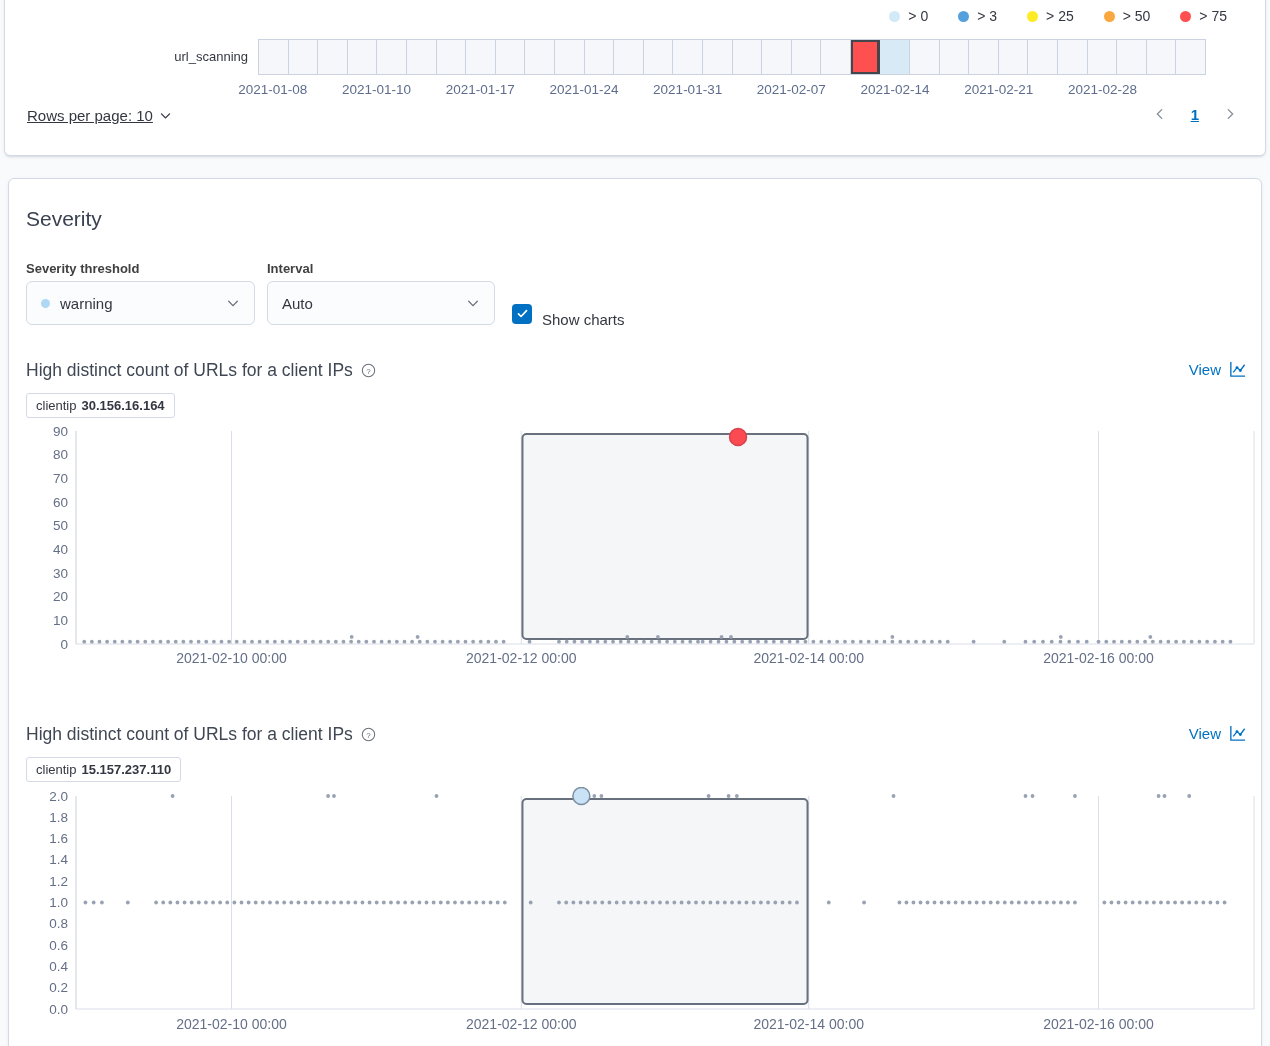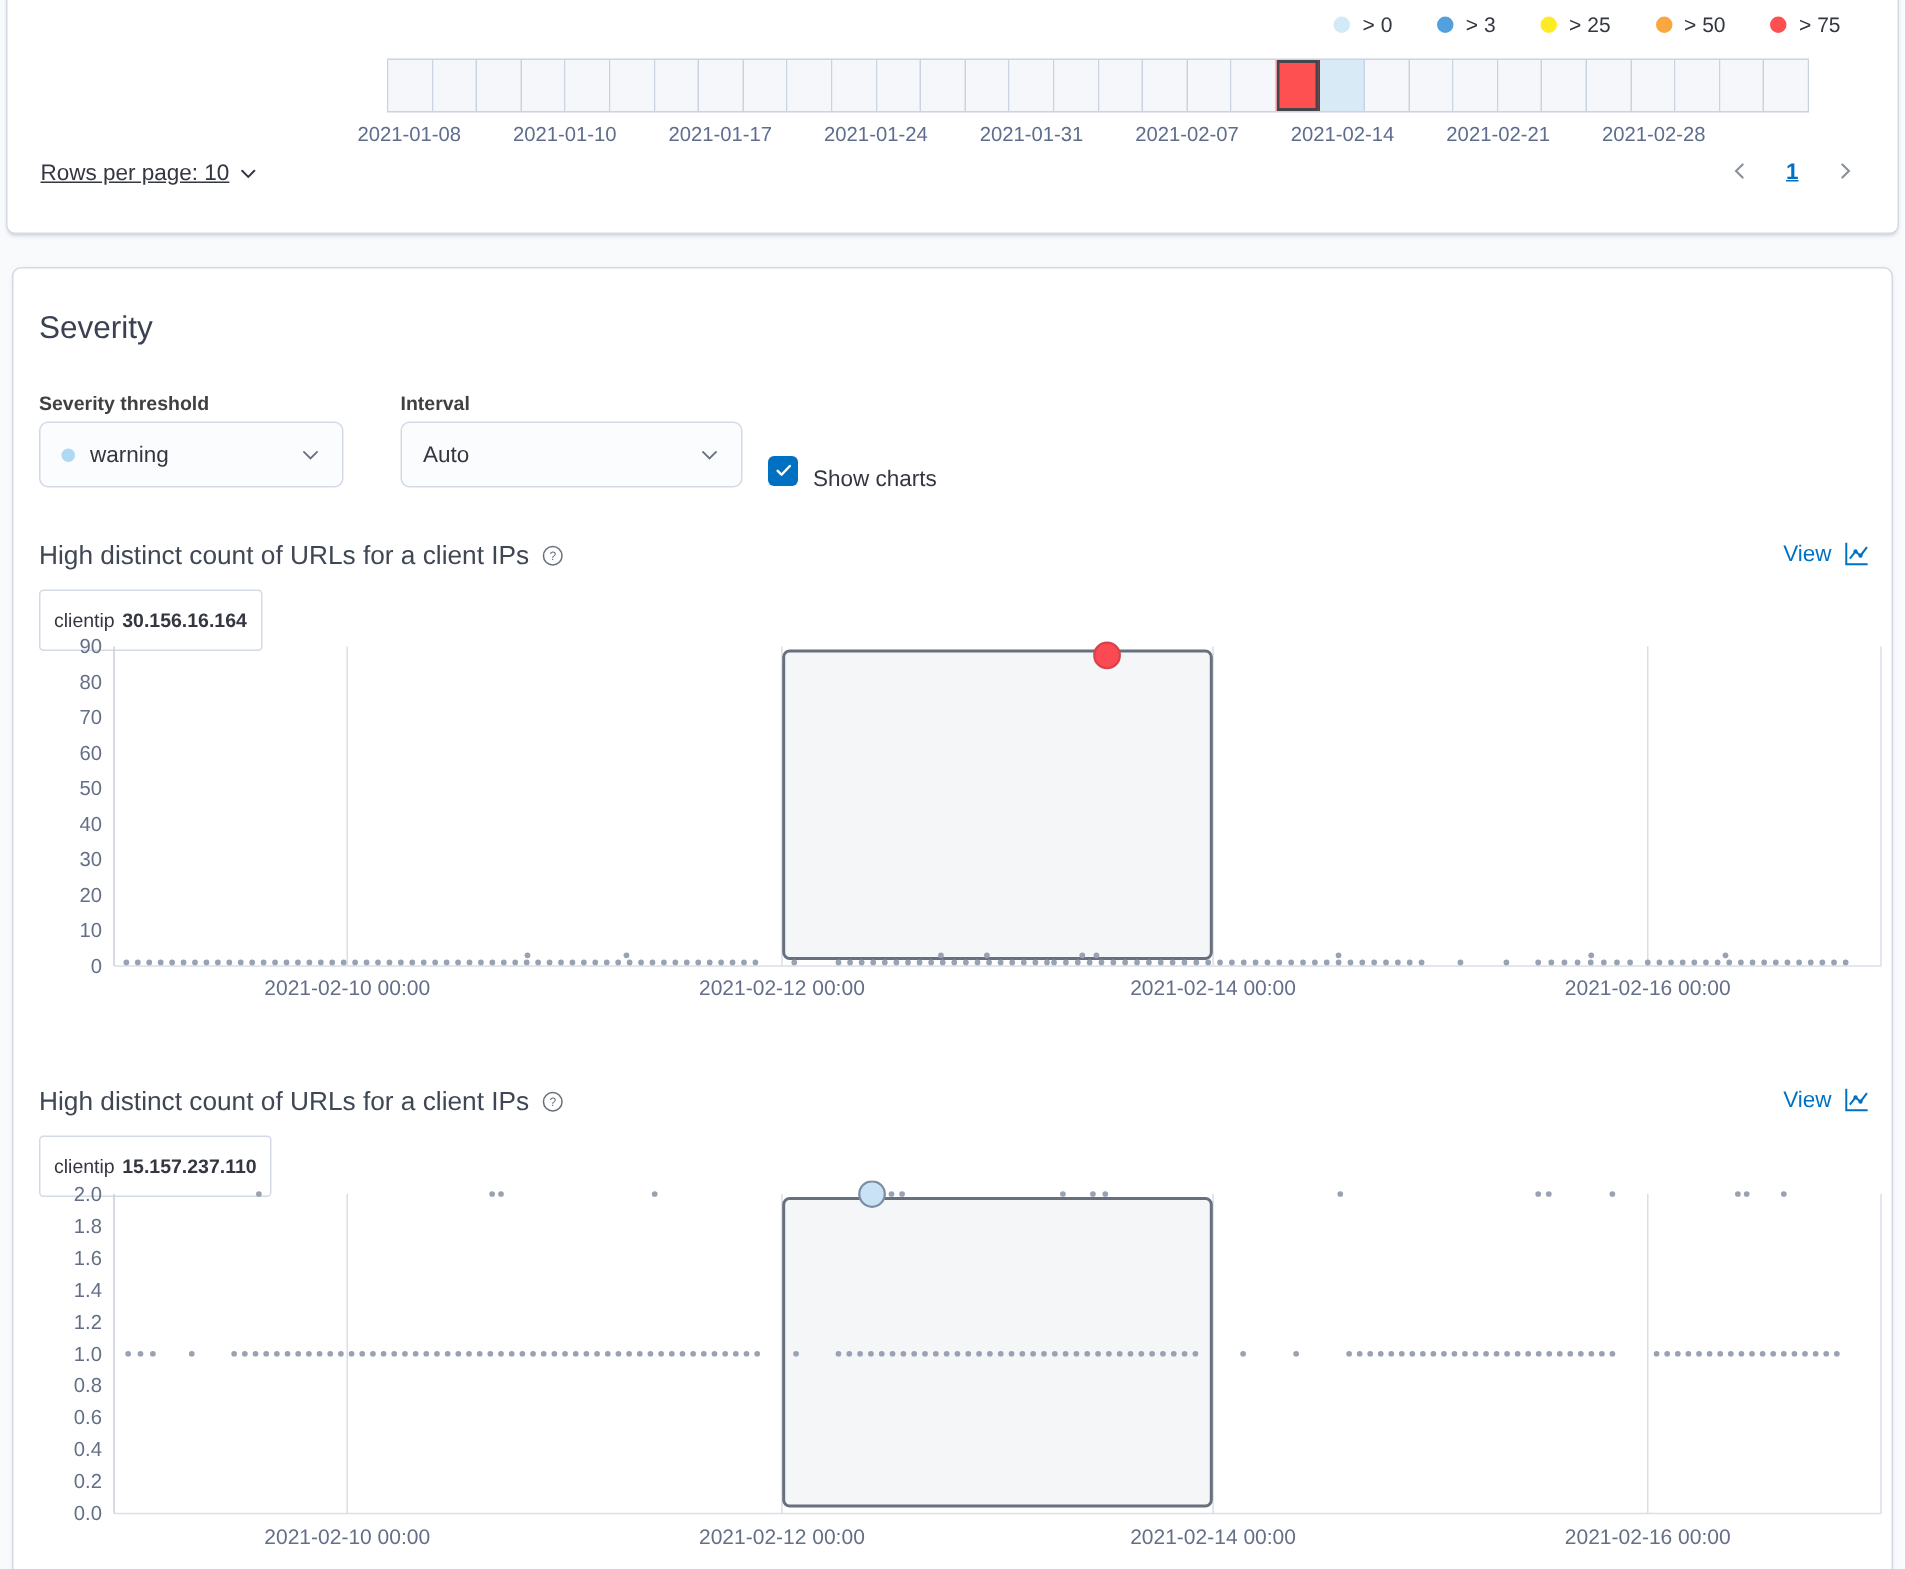--- a/index.html
+++ b/index.html
@@ -49,21 +49,21 @@
   .sev-dot { width:9px; height:9px; border-radius:50%; display:inline-block; }
   .checkbox-row { position:absolute; left:503px; top:120px; display:flex; align-items:center; gap:10px; }
   .checkbox { width:20px; height:20px; border-radius:4px; background:#0071c2; display:flex;
     align-items:center; justify-content:center; cursor:pointer; }
   .checkbox-label { font-size:15px; color:#343741;margin-top:12px; }
 
   .chart-block-title { position:absolute; left:17px; font-size:17.5px; font-weight:400; color:#3f4754;
     display:flex; align-items:center; gap:8px; }
   .view-link { position:absolute; right:14px; display:flex; align-items:center; gap:7px;
     color:#0071c2; font-size:15px; font-weight:500; text-decoration:none; cursor:pointer; }
-  .badge { position:absolute; left:17px; height:41px; border:1px solid #d3dae6; border-radius:3px;
+  .badge { position:absolute; left:17px; height:25px; border:1px solid #d3dae6; border-radius:3px;
     background:#fff; display:inline-flex; align-items:center; padding:0 9px; font-size:13px; color:#343741; gap:5px;}
   .badge b { font-weight:700; }
   .chart-svg { position:absolute; left:17px; }
 </style>
 </head>
 <body>
 
 <div class="page">
 
   <div class="panel" id="panel-swimlane">
@@ -84,20 +84,21 @@
         <span class="legend-item">
           <span class="legend-dot" style="background: rgb(251, 167, 64);"></span>
           <span>&gt; 50</span>
         </span>
         <span class="legend-item">
           <span class="legend-dot" style="background: rgb(254, 80, 80);"></span>
           <span>&gt; 75</span>
         </span>
       </div>
 
+    <div class="lane-label">url_scanning</div>
     <div class="swimlane" id="swimlane">
         <div class="cell"></div>
         <div class="cell"></div>
         <div class="cell"></div>
         <div class="cell"></div>
         <div class="cell"></div>
         <div class="cell"></div>
         <div class="cell"></div>
         <div class="cell"></div>
         <div class="cell"></div>
@@ -159,21 +160,21 @@
     </div>
   </div>
 
   <div class="panel" id="panel-anomalies">
 
     <div class="anomalies-title">Severity</div>
 
     <div class="field-label" style="left:17px; top:82px;">Severity threshold</div>
     <div class="field-label" style="left:258px; top:82px;">Interval</div>
 
-    <div class="select-box" style="left:17px; top:102px; width:203px;">
+    <div class="select-box" style="left:17px; top:102px; width:229px;">
       <span class="sev-dot" id="sev-dot" style="background: rgb(175, 216, 245);"></span>
       <span>warning</span>
       <span class="spacer"></span>
       <svg width="14" height="14" viewBox="0 0 16 16">
           <path d="M3 6 l5 5 l5 -5" fill="none" stroke="#69707d" stroke-width="1.4" stroke-linecap="round"></path>
         </svg>
     </div>
 
     <div class="select-box" style="left:258px; top:102px; width:228px;">
       <span>Auto</span>

